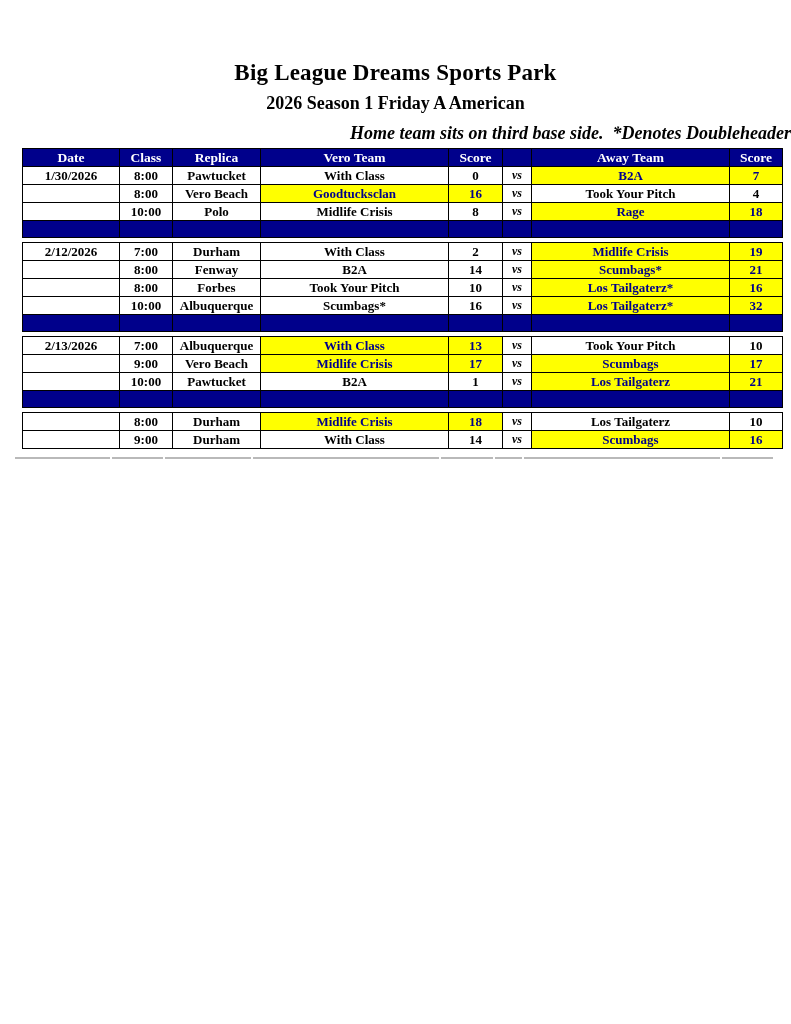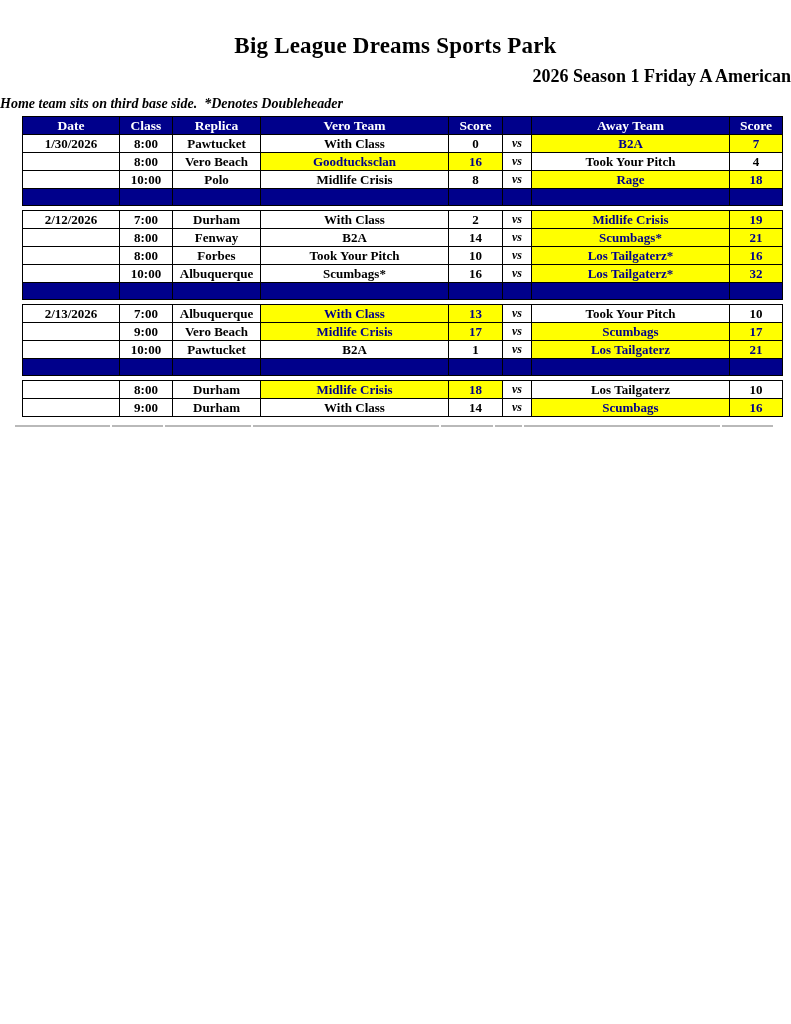--- a/index.html
+++ b/index.html
@@ -8,38 +8,38 @@
     background: #ffffff;
   }
   body {
     width: 791px;
     height: 1024px;
     font-family: "Liberation Serif", "DejaVu Serif", serif;
     color: #000000;
     overflow: hidden;
   }
   .page {
-    padding-top: 33px;
+    padding-top: 60px;
   }
   .page-title {
     text-align: center;
     font-size: 23px;
     font-weight: bold;
     margin: 0 0 7px 0;
     letter-spacing: 0.2px;
   }
   .page-subtitle {
-    text-align: right;
+    text-align: center;
     font-size: 18px;
     font-weight: bold;
     margin: 0 0 9px 0;
   }
   .page-note {
-    text-align: left;
-    font-size: 14px;
+    text-align: right;
+    font-size: 18px;
     font-weight: bold;
     font-style: italic;
     margin: 0 0 4px 0;
     white-space: pre-wrap;
   }
   #schedule {
     margin-left: 22px;
     width: 783px;
   }
   table.sched {

